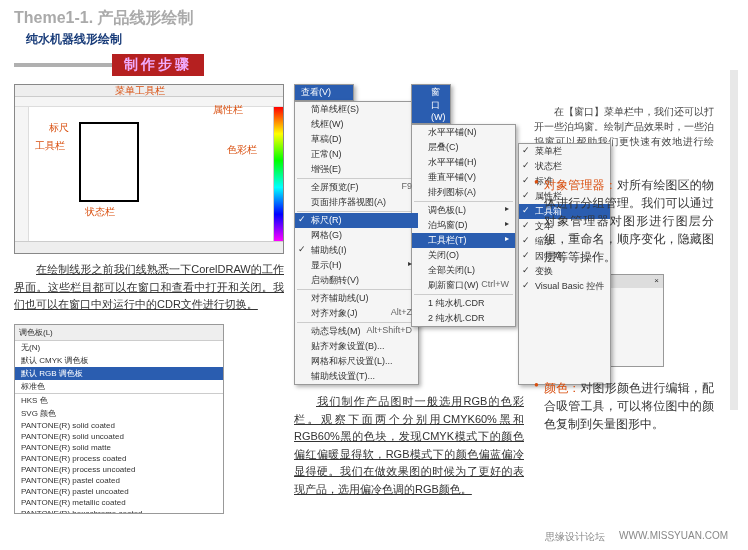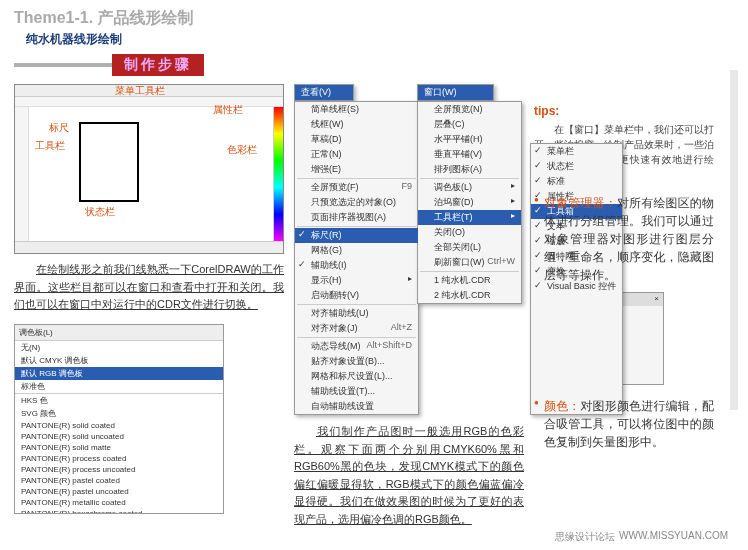--- a/index.html
+++ b/index.html
@@ -26,37 +26,37 @@
 .anno { position: absolute; color: #d94f0f; font-size: 10px; }
 .body-text { font-size: 11px; line-height: 1.6; margin-top: 7px; text-align: justify; text-decoration: underline; }
 .body-text .indent { display: inline-block; width: 2em; }
 .menu-panel { background: #f5f5f5; border: 1px solid #999; font-size: 9px; width: 125px; box-shadow: 2px 2px 4px rgba(0,0,0,.3); }
 .menu-panel .mi { padding: 1px 6px 1px 16px; position: relative; white-space: nowrap; overflow: hidden; }
 .menu-panel .mi .key { float: right; color: #666; }
 .menu-panel .hl { background: #2a5db0; color: #fff; }
 .menu-panel .sep { border-top: 1px solid #ccc; margin: 1px 2px; }
 .menu-panel .arr::after { content: "▸"; float: right; font-size: 8px; }
 .menu-panel .chk::before { content: "✓"; position: absolute; left: 3px; }
-.menus-row1 { display: flex; gap: 8px; position: relative; margin-bottom: 8px; }
+.menus-row1 { display: flex; gap: 2px; position: relative; margin-bottom: 8px; }
 .submenu { font-size: 9px; }
 .dropdown-ss { border: 1px solid #999; background: #fff; font-size: 8px; margin-top: 10px; width: 210px; }
 .dropdown-ss .hdr { background: #eee; padding: 2px 4px; border-bottom: 1px solid #ccc; }
 .dropdown-ss .list { max-height: 120px; overflow: hidden; }
 .dropdown-ss .mi { padding: 1px 6px; white-space: nowrap; }
 .dropdown-ss .hl { background: #2a5db0; color: #fff; }
 .tips-head { color: #d94f0f; font-weight: bold; font-size: 12px; margin-bottom: 4px; }
 .tips-body { font-size: 10px; line-height: 1.5; color: #444; text-align: justify; }
 .tip-item { font-size: 12px; line-height: 1.5; margin-top: 12px; position: relative; padding-left: 10px; text-align: justify; }
 .tip-item::before { content: "●"; color: #d94f0f; position: absolute; left: 0; top: 0; font-size: 8px; }
 .tip-item .kw { color: #d94f0f; }
 .obj-mgr { border: 1px solid #999; background: #f5f5f5; width: 130px; margin-top: 8px; font-size: 8px; }
 .obj-mgr .ttl { background: #ddd; padding: 1px 4px; display: flex; justify-content: space-between; }
 .obj-mgr .row { padding: 1px 4px; display: flex; align-items: center; gap: 3px; }
 .obj-mgr .ic { width: 8px; height: 8px; border: 1px solid #666; display: inline-block; }
-.footer { position: absolute; bottom: 6px; right: 20px; font-size: 10px; color: #888; display: flex; gap: 4px; }
+.footer { position: absolute; bottom: 6px; right: 20px; font-size: 10px; color: #888; display: flex; gap: 14px; }
 .right-bar { position: absolute; right: 10px; top: 70px; width: 8px; height: 340px; background: #e8e8e8; }
 </style>
 </head>
 <body>
 
 <div class="page">
   <div class="title-main">Theme1-1. 产品线形绘制</div>
   <div class="title-sub">纯水机器线形绘制</div>
   <div class="step-bar">
     <div class="step-line"></div>
@@ -114,43 +114,41 @@
         <div>
           <div class="menu-panel submenu" style="width:60px;background:#2a5db0;color:#fff;padding:1px 6px">查看(V)</div>
           <div class="menu-panel" id="menu1">
               <div class="mi">简单线框(S)</div>
               <div class="mi">线框(W)</div>
               <div class="mi">草稿(D)</div>
               <div class="mi">正常(N)</div>
               <div class="mi">增强(E)</div>
               <div class="sep"></div>
               <div class="mi">全屏预览(F)<span class="key">F9</span></div>
-              <div class="mi">只预览选定的对象(O)</div>
               <div class="mi">页面排序器视图(A)</div>
               <div class="sep"></div>
               <div class="mi hl chk">标尺(R)</div>
               <div class="mi">网格(G)</div>
               <div class="mi chk">辅助线(I)</div>
               <div class="mi arr">显示(H)</div>
               <div class="mi">启动翻转(V)</div>
               <div class="sep"></div>
               <div class="mi">对齐辅助线(U)</div>
               <div class="mi">对齐对象(J)<span class="key">Alt+Z</span></div>
               <div class="sep"></div>
               <div class="mi">动态导线(M)<span class="key">Alt+Shift+D</span></div>
               <div class="mi">贴齐对象设置(B)...</div>
               <div class="mi">网格和标尺设置(L)...</div>
               <div class="mi">辅助线设置(T)...</div>
-              <div class="mi">自动辅助线设置</div>
             </div>
         </div>
         <div style="margin-left:-10px">
-          <div class="menu-panel submenu" style="width:77px;background:#2a5db0;color:#fff;padding:1px 6px">窗口(W)</div>
+          <div class="menu-panel submenu" style="width:40px;background:#2a5db0;color:#fff;padding:1px 19px">窗口(W)</div>
           <div class="menu-panel" id="menu2" style="width:105px">
-              <div class="mi">全屏预览(N)</div>
+              <div class="mi">水平平铺(N)</div>
               <div class="mi">层叠(C)</div>
               <div class="mi">水平平铺(H)</div>
               <div class="mi">垂直平铺(V)</div>
               <div class="mi">排列图标(A)</div>
               <div class="sep"></div>
               <div class="mi arr">调色板(L)</div>
               <div class="mi arr">泊坞窗(D)</div>
               <div class="mi hl arr">工具栏(T)</div>
               <div class="mi">关闭(O)</div>
               <div class="mi">全部关闭(L)</div>
@@ -173,21 +171,20 @@
             <div class="mi chk">Visual Basic 控件</div>
           </div>
       </div>
 
       <div class="body-text"><span class="indent"></span><span>我们制作产品图时一般选用RGB的色彩栏。观察下面两个分别用CMYK60%黑和RGB60%黑的色块，发现CMYK模式下的颜色偏红偏暖显得软，RGB模式下的颜色偏蓝偏冷显得硬。我们在做效果图的时候为了更好的表现产品，选用偏冷色调的RGB颜色。</span></div>
 
     </div>
 
     <div class="col-right">
       <div style="height:20px"></div>
-      <div class="tips-head">tips:</div>
       <div class="tips-body"><span class="indent" style="width:2em;display:inline-block"></span><span>在【窗口】菜单栏中，我们还可以打开一些泊坞窗。绘制产品效果时，一些泊坞窗可以帮助我们更快速有效地进行绘制。</span></div>
 
       <div class="tip-item"><span class="kw">对象管理器：</span><span>对所有绘图区的物体进行分组管理。我们可以通过对象管理器对图形进行图层分组，重命名，顺序变化，隐藏图层等等操作。</span></div>
 
       <div class="obj-mgr">
         <div class="ttl">
             <span>对象管理器</span>
             <span>×</span>
           </div>
         <div id="objmgr-rows">

